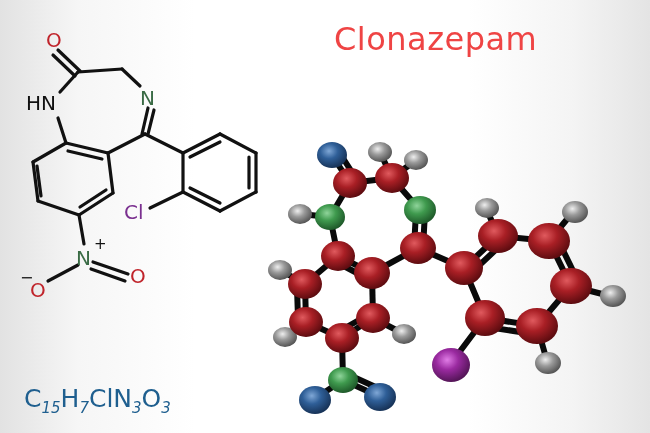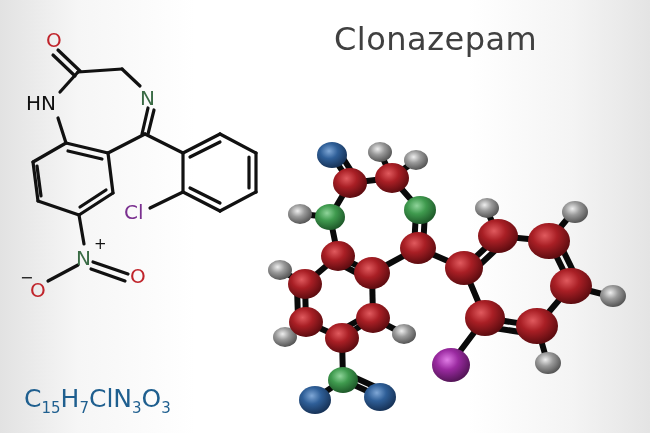--- a/index.html
+++ b/index.html
@@ -1,21 +1,21 @@
 <!DOCTYPE html>
 <html><head>
 <meta charset="utf-8">
 <style>
   html,body{margin:0;padding:0;}
   body{width:650px;height:433px;overflow:hidden;position:relative;
     background:linear-gradient(90deg,#e2e2e2 0%,#f6f6f6 12%,#ffffff 30%,#ffffff 72%,#f4f4f4 88%,#e4e4e4 100%);
     font-family:"DejaVu Sans","Liberation Sans",sans-serif;}
-  .title{position:absolute;left:334px;top:20px;font-size:32px;color:#404040;letter-spacing:0.5px;}
+  .title{position:absolute;left:334px;top:20px;font-size:32px;color:#ef4444;letter-spacing:0.5px;}
   .formula{position:absolute;left:24px;top:384px;font-size:25px;color:#1f5f8f;}
-  .formula sub{font-size:15px;vertical-align:-6px;}
+  .formula sub{font-size:15px;font-style:italic;vertical-align:-6px;}
   svg{position:absolute;left:0;top:0;}
   .lbl{font-family:"DejaVu Sans","Liberation Sans",sans-serif;font-size:20px;}
 </style>
 </head>
 <body>
 
 <div class="title">Clonazepam</div>
 
 <div class="formula"><span>C</span><sub>15</sub><span>H</span><sub>7</sub><span>ClN</span><sub>3</sub><span>O</span><sub>3</sub></div>
 

